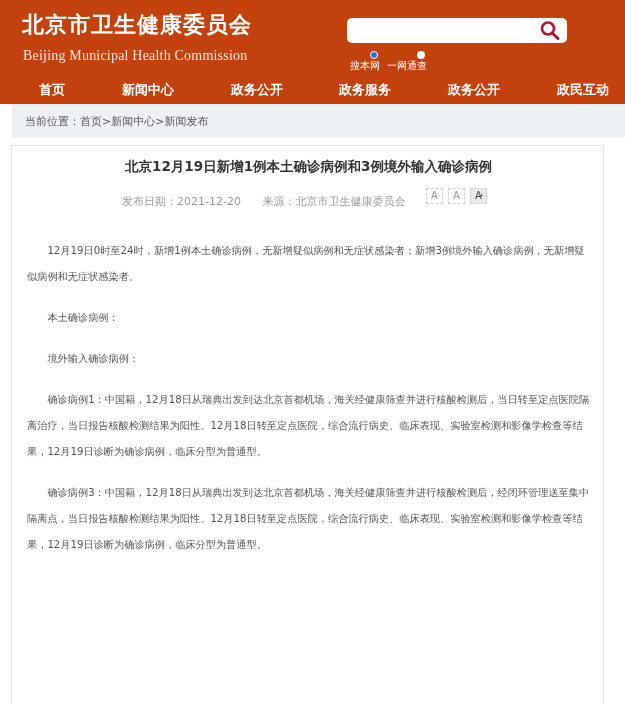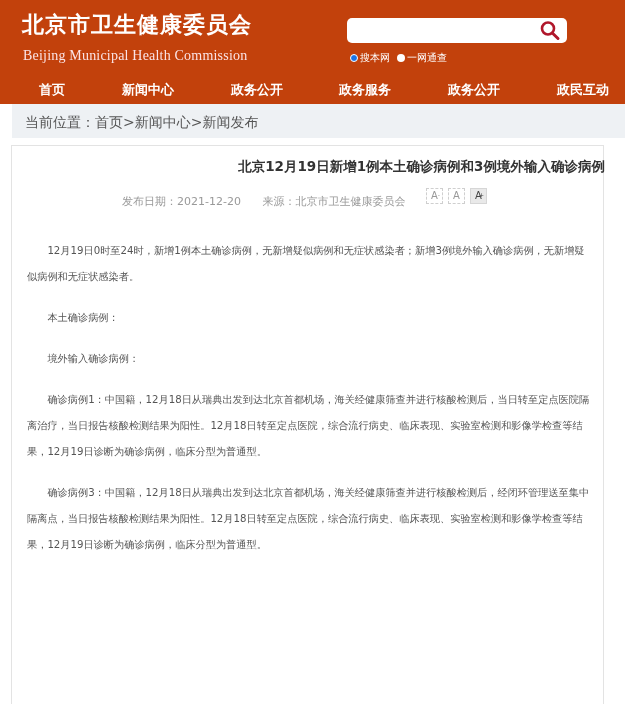--- a/index.html
+++ b/index.html
@@ -9,31 +9,31 @@
   .header { position: absolute; left: 0; top: 0; width: 625px; height: 104px; background: #c2410c; }
   .logo-cn { position: absolute; left: 22px; top: 10px; color: #fff; font-size: 22px; font-weight: bold; letter-spacing: 1px; white-space: nowrap; }
   .logo-en { position: absolute; left: 23px; top: 48px; color: #fbe3e6; font-family: "Liberation Serif", "DejaVu Serif", serif; font-size: 14px; white-space: nowrap; letter-spacing: 0.2px; }
 
   .search-box { position: absolute; left: 347px; top: 18px; width: 220px; height: 25px; background: #fff; border-radius: 5px; }
   .search-input { position: absolute; left: 6px; top: 3px; width: 180px; height: 19px; border: none; outline: none; font-size: 12px; background: transparent; }
   .search-btn { position: absolute; right: 6px; top: 2px; width: 22px; height: 21px; cursor: pointer; }
   .search-options { position: absolute; left: 350px; top: 51px; display: flex; align-items: center; color: #fff; font-size: 10px; white-space: nowrap; }
   .radio { width: 8px; height: 8px; border-radius: 50%; background: #fff; display: inline-block; margin-right: 2px; }
   .radio.checked { background: #1a73e8; border: 1.5px solid #fff; box-shadow: 0 0 0 1px #1a73e8 inset; }
-  .opt { display: flex; align-items: center; margin-right: 7px; cursor: pointer; }
+  .opt { display: flex; align-items: flex-end; margin-right: 7px; cursor: pointer; flex-direction: column; }
 
   .nav { position: absolute; left: 0; top: 75px; width: 625px; height: 29px; display: flex; }
   .nav-item { position: absolute; top: 6px; color: #fff; font-size: 13px; font-weight: bold; white-space: nowrap; cursor: pointer; }
 
   .crumb-bar { position: absolute; left: 12px; top: 104px; width: 613px; height: 34px; background: #eef1f4; }
-  .crumb { position: absolute; left: 13px; top: 10px; font-size: 14px; color: #555; white-space: nowrap; }
+  .crumb { position: absolute; left: 13px; top: 10px; font-size: 11px; color: #555; white-space: nowrap; }
   .crumb a { color: #555; text-decoration: none; cursor: pointer; }
 
   .article { position: absolute; left: 11px; top: 145px; width: 593px; height: 600px; border: 1px solid #e3e3e3; background: #fff; }
-  .title { position: absolute; left: 0; top: 12px; width: 593px; text-align: right; font-size: 13.5px; font-weight: bold; color: #333; white-space: nowrap; }
+  .title { position: absolute; left: 0; top: 12px; width: 593px; text-align: center; font-size: 13.5px; font-weight: bold; color: #333; white-space: nowrap; }
   .meta { position: absolute; left: 110px; top: 48px; font-size: 11px; color: #999; white-space: nowrap; }
   .meta span { margin-right: 18px; }
   .fs-group { position: absolute; left: 414px; top: 42px; display: flex; }
   .fs-btn { width: 17px; height: 16px; border: 1px dashed #cfcfcf; margin-right: 5px; font-size: 10px; color: #999; text-align: center; line-height: 14px; cursor: pointer; position: relative; }
   .fs-btn.active { background: #e9e9e9; border: 1px solid #d6d6d6; color: #444; }
   .fs-btn sup { font-size: 6px; position: absolute; top: -1px; right: 2px; }
 
   .body-text { position: absolute; left: 15px; top: 92px; width: 565px; font-size: 10.2px; color: #555; line-height: 26px; }
   .p { text-indent: 2em; margin-bottom: 15px; }
   .p:first-child { text-indent: 2em; }

